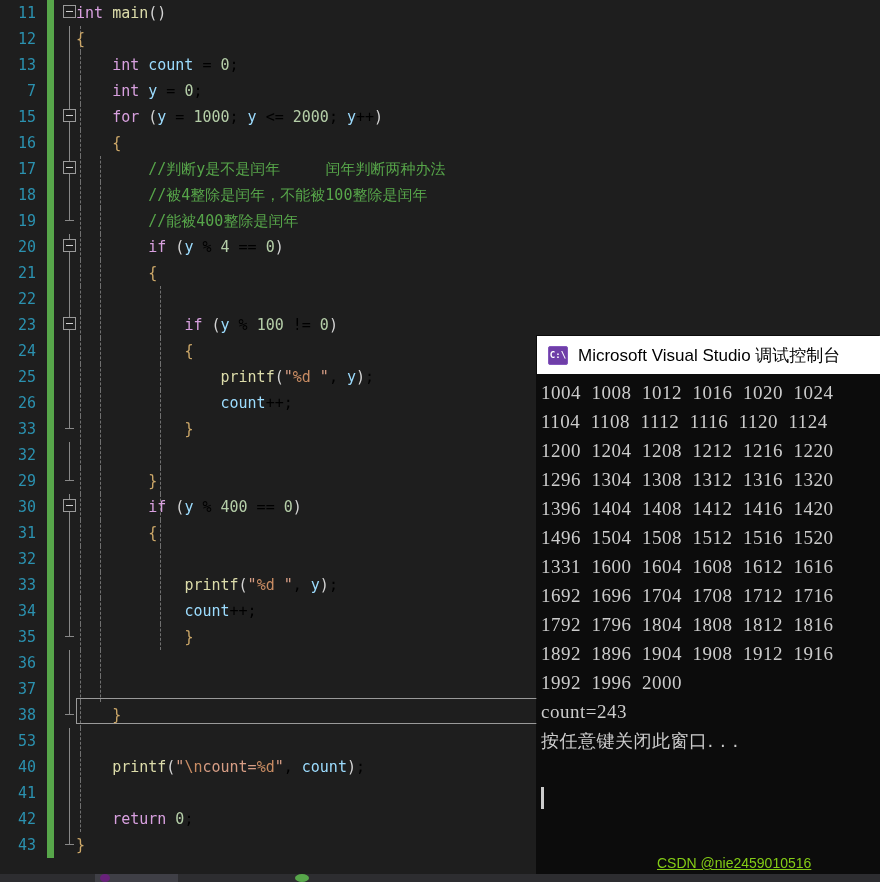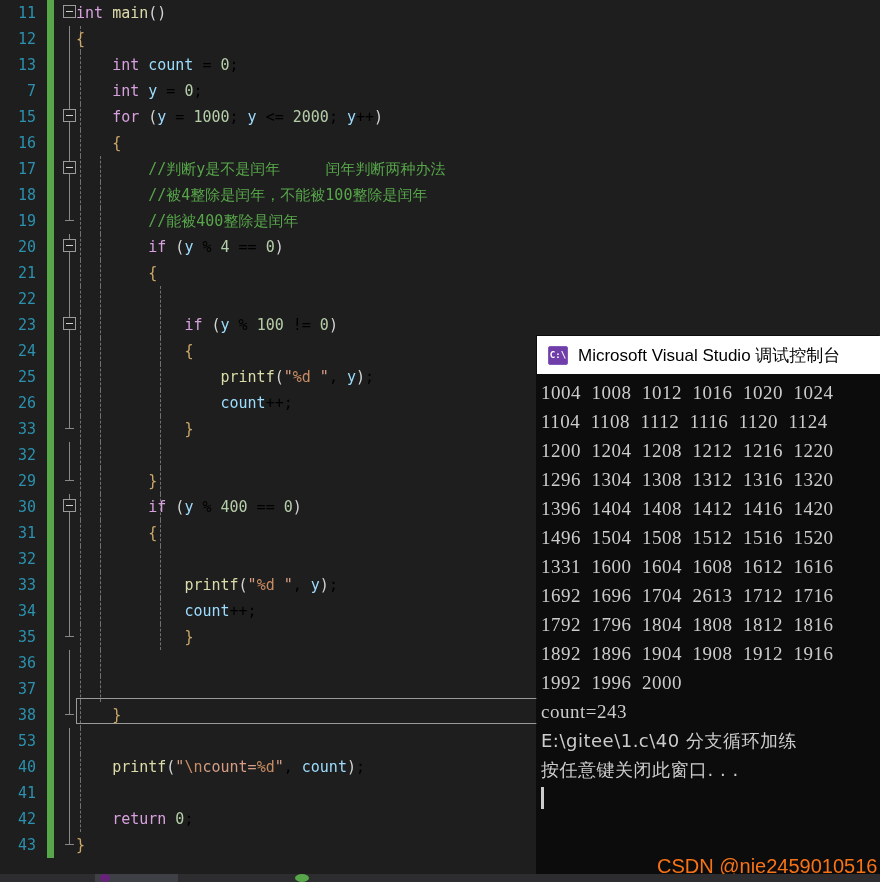--- a/index.html
+++ b/index.html
@@ -107,23 +107,24 @@
     font-family:"Liberation Serif","DejaVu Serif",serif;
     letter-spacing:0.5px;
   }
   .cline.cjk{font-family:"DejaVu Sans","Liberation Sans",sans-serif;font-size:18px;}
   .caret{
     position:absolute;left:4px;width:3px;height:22px;background:#cccccc;
   }
   
   .watermark{
     position:absolute;left:657px;top:855px;
-    color:#f97316;font-size:20px;
+    color:#84cc16;font-size:14px;
     font-family:"Liberation Sans","DejaVu Sans",sans-serif;
     white-space:nowrap;
+    text-decoration:underline;
   }
   
   .statusbar{
     position:absolute;left:0;top:874px;width:880px;height:8px;
     background:#3f3f46;
   }
   .statusbar .seg-a{position:absolute;left:0;top:0;width:95px;height:8px;background:#2d2d30;}
   .statusbar .seg-b{position:absolute;left:100px;top:0;width:10px;height:8px;border-radius:50%;background:#68217a;}
   .statusbar .seg-c{position:absolute;left:178px;top:0;width:890px;height:8px;background:#2d2d30;}
   .statusbar .seg-d{position:absolute;left:295px;top:0;width:14px;height:8px;border-radius:50%;background:#57a64a;}
@@ -179,26 +180,25 @@
       <div class="ctitle-text">Microsoft Visual Studio 调试控制台</div>
     </div>
     <div class="console-body" id="console-body">
         <div class="cline">1004  1008  1012  1016  1020  1024</div>
         <div class="cline">1104  1108  1112  1116  1120  1124</div>
         <div class="cline">1200  1204  1208  1212  1216  1220</div>
         <div class="cline">1296  1304  1308  1312  1316  1320</div>
         <div class="cline">1396  1404  1408  1412  1416  1420</div>
         <div class="cline">1496  1504  1508  1512  1516  1520</div>
         <div class="cline">1331  1600  1604  1608  1612  1616</div>
-        <div class="cline">1692  1696  1704  2613  1712  1716</div>
+        <div class="cline">1692  1696  1704  1708  1712  1716</div>
         <div class="cline">1792  1796  1804  1808  1812  1816</div>
         <div class="cline">1892  1896  1904  1908  1912  1916</div>
         <div class="cline">1992  1996  2000</div>
         <div class="cline">count=243</div>
-        <div class="cline cjk">E:\gitee\1.c\40 分支循环加练</div>
         <div class="cline cjk">按任意键关闭此窗口. . .</div>
         <div class="caret" style="top: 413px;"></div>
       </div>
   </div>
 
   <div class="watermark">CSDN @nie2459010516</div>
 
   <div class="statusbar">
     <div class="seg-a"></div>
     <div class="seg-c"></div>

